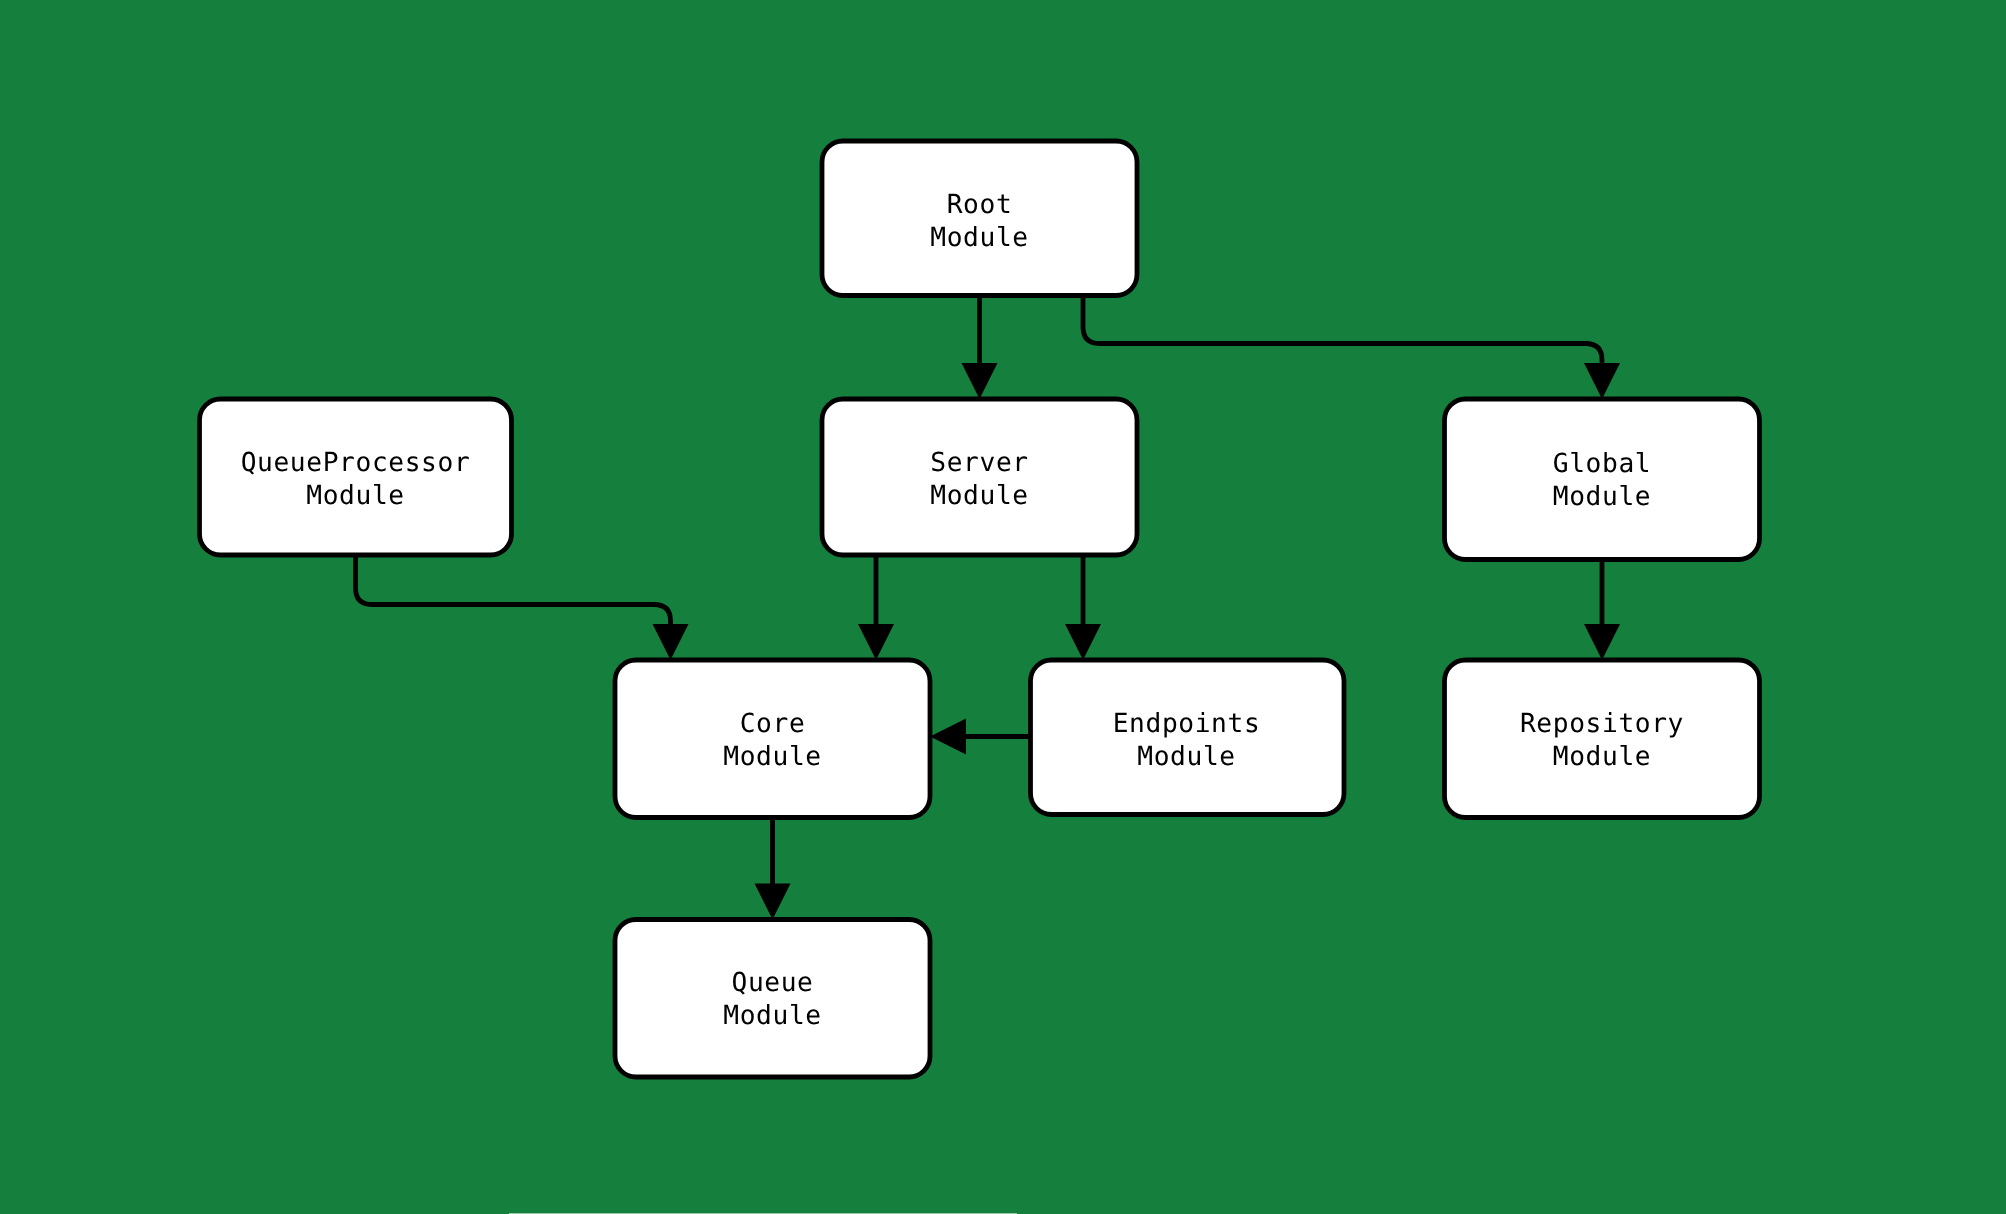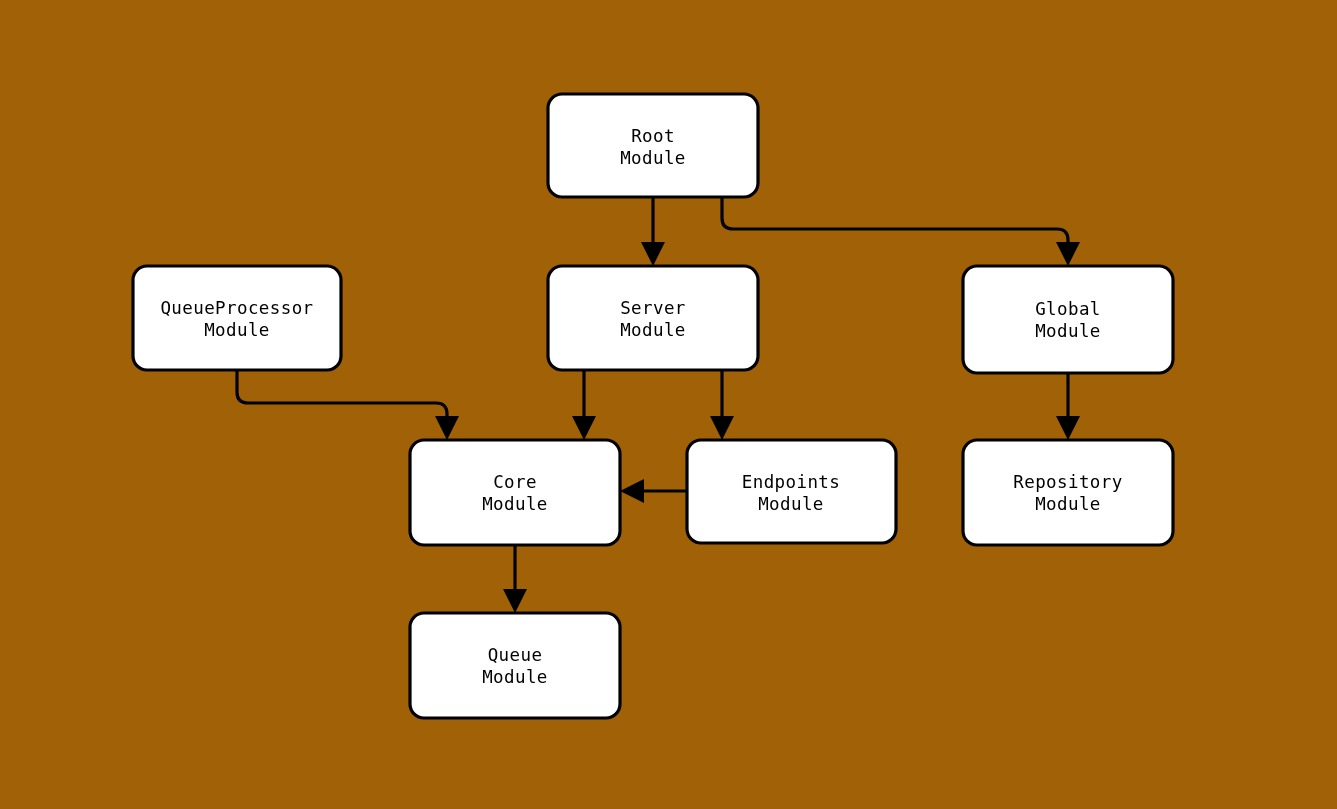--- a/index.html
+++ b/index.html
@@ -10,21 +10,21 @@
   body {
     width: 1337px;
     height: 809px;
     font-family: "DejaVu Sans Mono", "Liberation Mono", monospace;
     overflow: hidden;
   }
   #diagram-root {
     position: relative;
     width: 1337px;
     height: 809px;
-    background: #a16207;
+    background: #15803d;
   }
   svg#graph {
     position: absolute;
     top: 0;
     left: 0;
     width: 1337px;
     height: 809px;
     display: block;
   }
   .node-rect {

